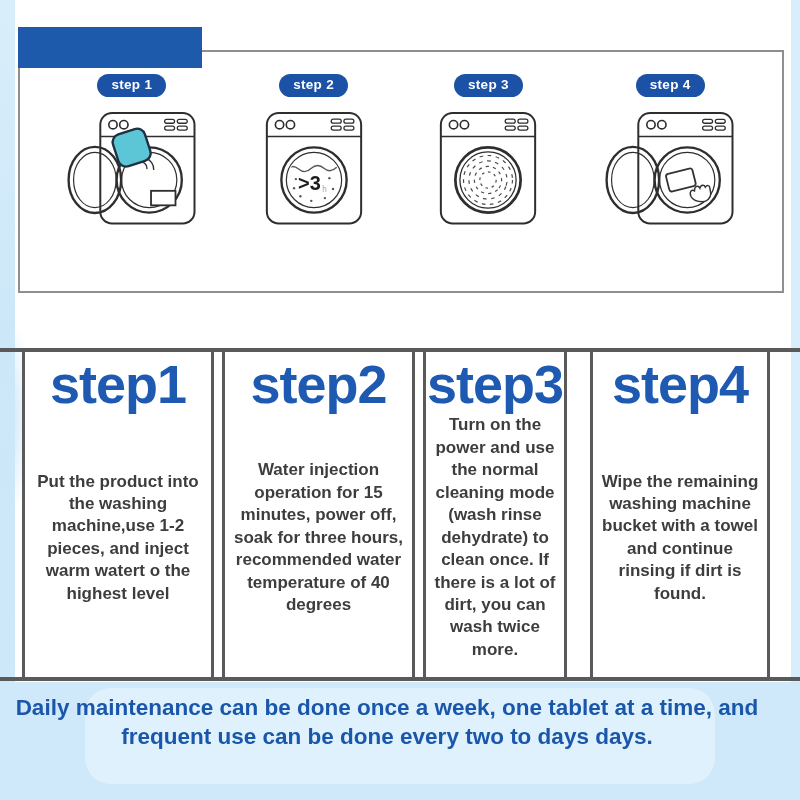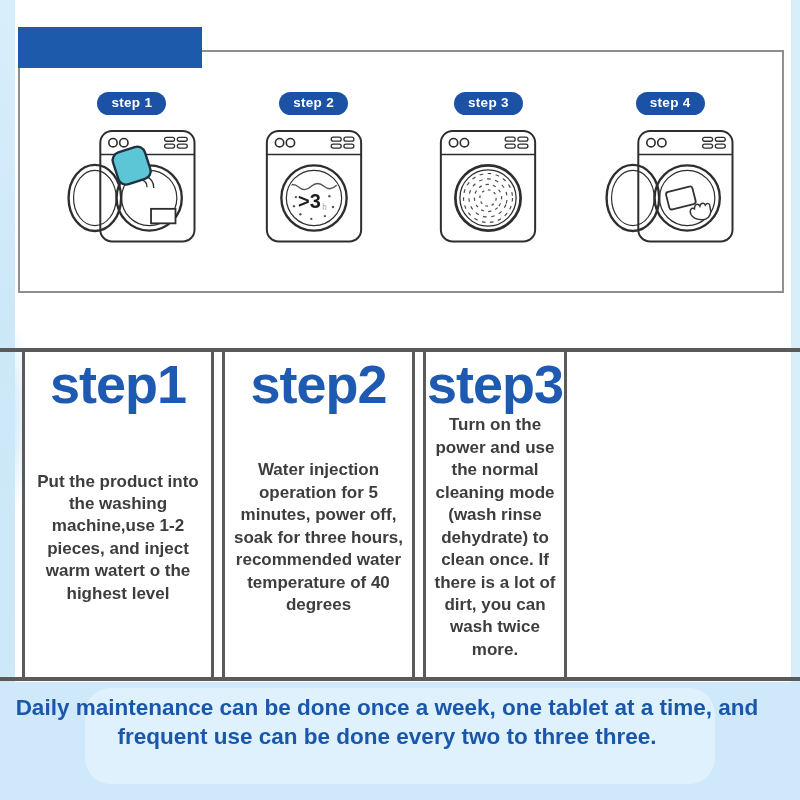--- a/index.html
+++ b/index.html
@@ -20,21 +20,21 @@
     background:var(--bg-light-blue,#cfe9fa);}
   .footer-glow{position:absolute;left:85px;top:688px;width:630px;height:96px;
     border-radius:26px;background:#def1fc;}
 
   
   .panel{position:absolute;left:18px;top:50px;width:766px;height:243px;
     background:#fff;border:2px solid #8f8f8f;box-sizing:border-box;}
   .panel-tab{position:absolute;left:-2px;top:-25px;width:184px;height:41px;
     background:var(--tab-blue,#1d5aab);}
   .machines{display:flex;justify-content:space-evenly;align-items:flex-start;
-    padding-top:40px;height:100%;box-sizing:border-box;}
+    padding-top:22px;height:100%;box-sizing:border-box;}
   .machine-group{display:flex;flex-direction:column;align-items:center;gap:5px;}
   .badge{display:inline-block;background:var(--badge-bg,#1b52a5);color:#fff;
     font-weight:bold;font-size:13.5px;line-height:1;padding:4px 14px 5px;
     border-radius:13px;letter-spacing:.3px;}
   .machine-svg{display:block;}
 
   
   .steps-table{position:absolute;left:0;top:348px;width:800px;height:333px;
     border-top:4px solid var(--table-border,#5a5a5a);
     border-bottom:4px solid var(--table-border,#5a5a5a);box-sizing:border-box;}
@@ -187,26 +187,30 @@
     </div>
   </div>
 
   <div class="steps-table">
     <div class="col" style="left:22px;width:192px;">
       <div class="col-title">step1</div>
       <div class="col-text">Put the product into the washing machine,use 1-2 pieces, and inject warm watert o the highest level</div>
     </div>
     <div class="col" style="left:222px;width:193px;">
       <div class="col-title">step2</div>
-      <div class="col-text">Water injection operation for 5 minutes, power off, soak for three hours, recommended water temperature of 40 degrees</div>
+      <div class="col-text">Water injection operation for 15 minutes, power off, soak for three hours, recommended water temperature of 40 degrees</div>
     </div>
     <div class="col" style="left:423px;width:144px;">
       <div class="col-title">step3</div>
       <div class="col-text">Turn on the power and use the normal cleaning mode (wash rinse dehydrate) to clean once. If there is a lot of dirt, you can wash twice more.</div>
     </div>
+    <div class="col" style="left:590px;width:180px;">
+      <div class="col-title">step4</div>
+      <div class="col-text">Wipe the remaining washing machine bucket with a towel and continue rinsing if dirt is found.</div>
+    </div>
   </div>
 
   <div class="footer">
     <div>Daily maintenance can be done once a week, one tablet at a time, and</div>
-    <div>frequent use can be done every two to three three.</div>
+    <div>frequent use can be done every two to days days.</div>
   </div>
 
 </div>
 
 </body></html>

